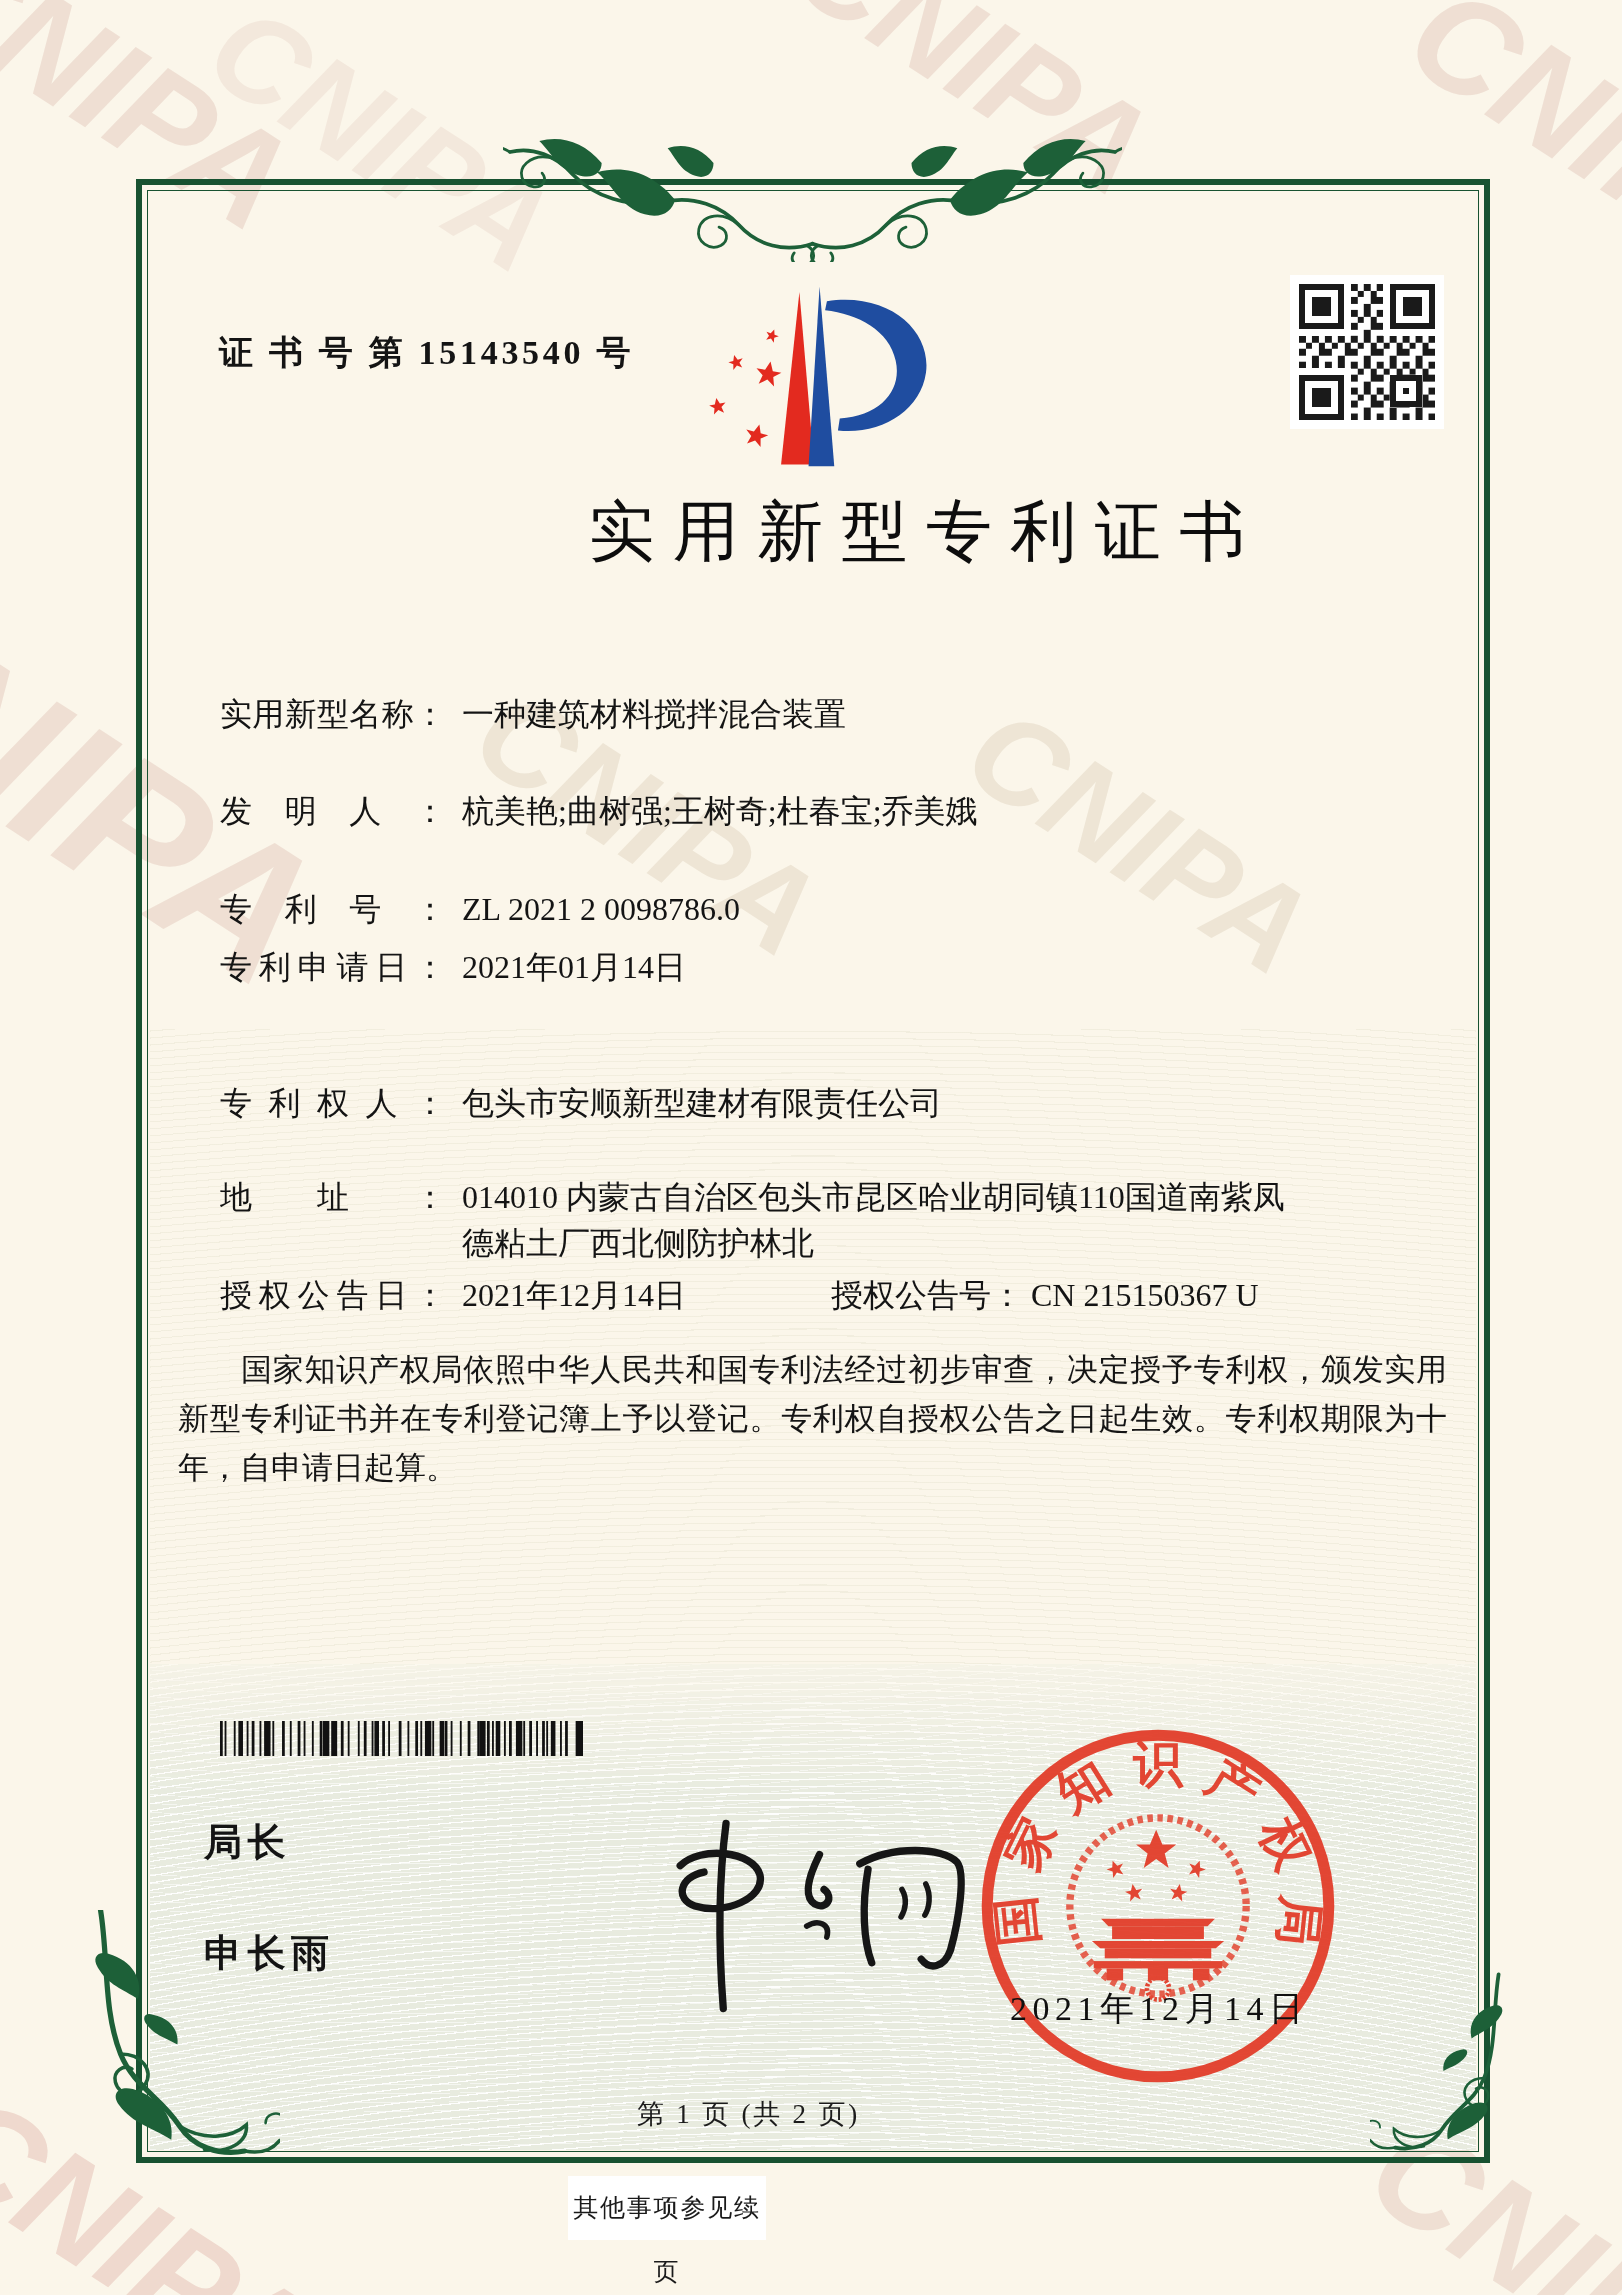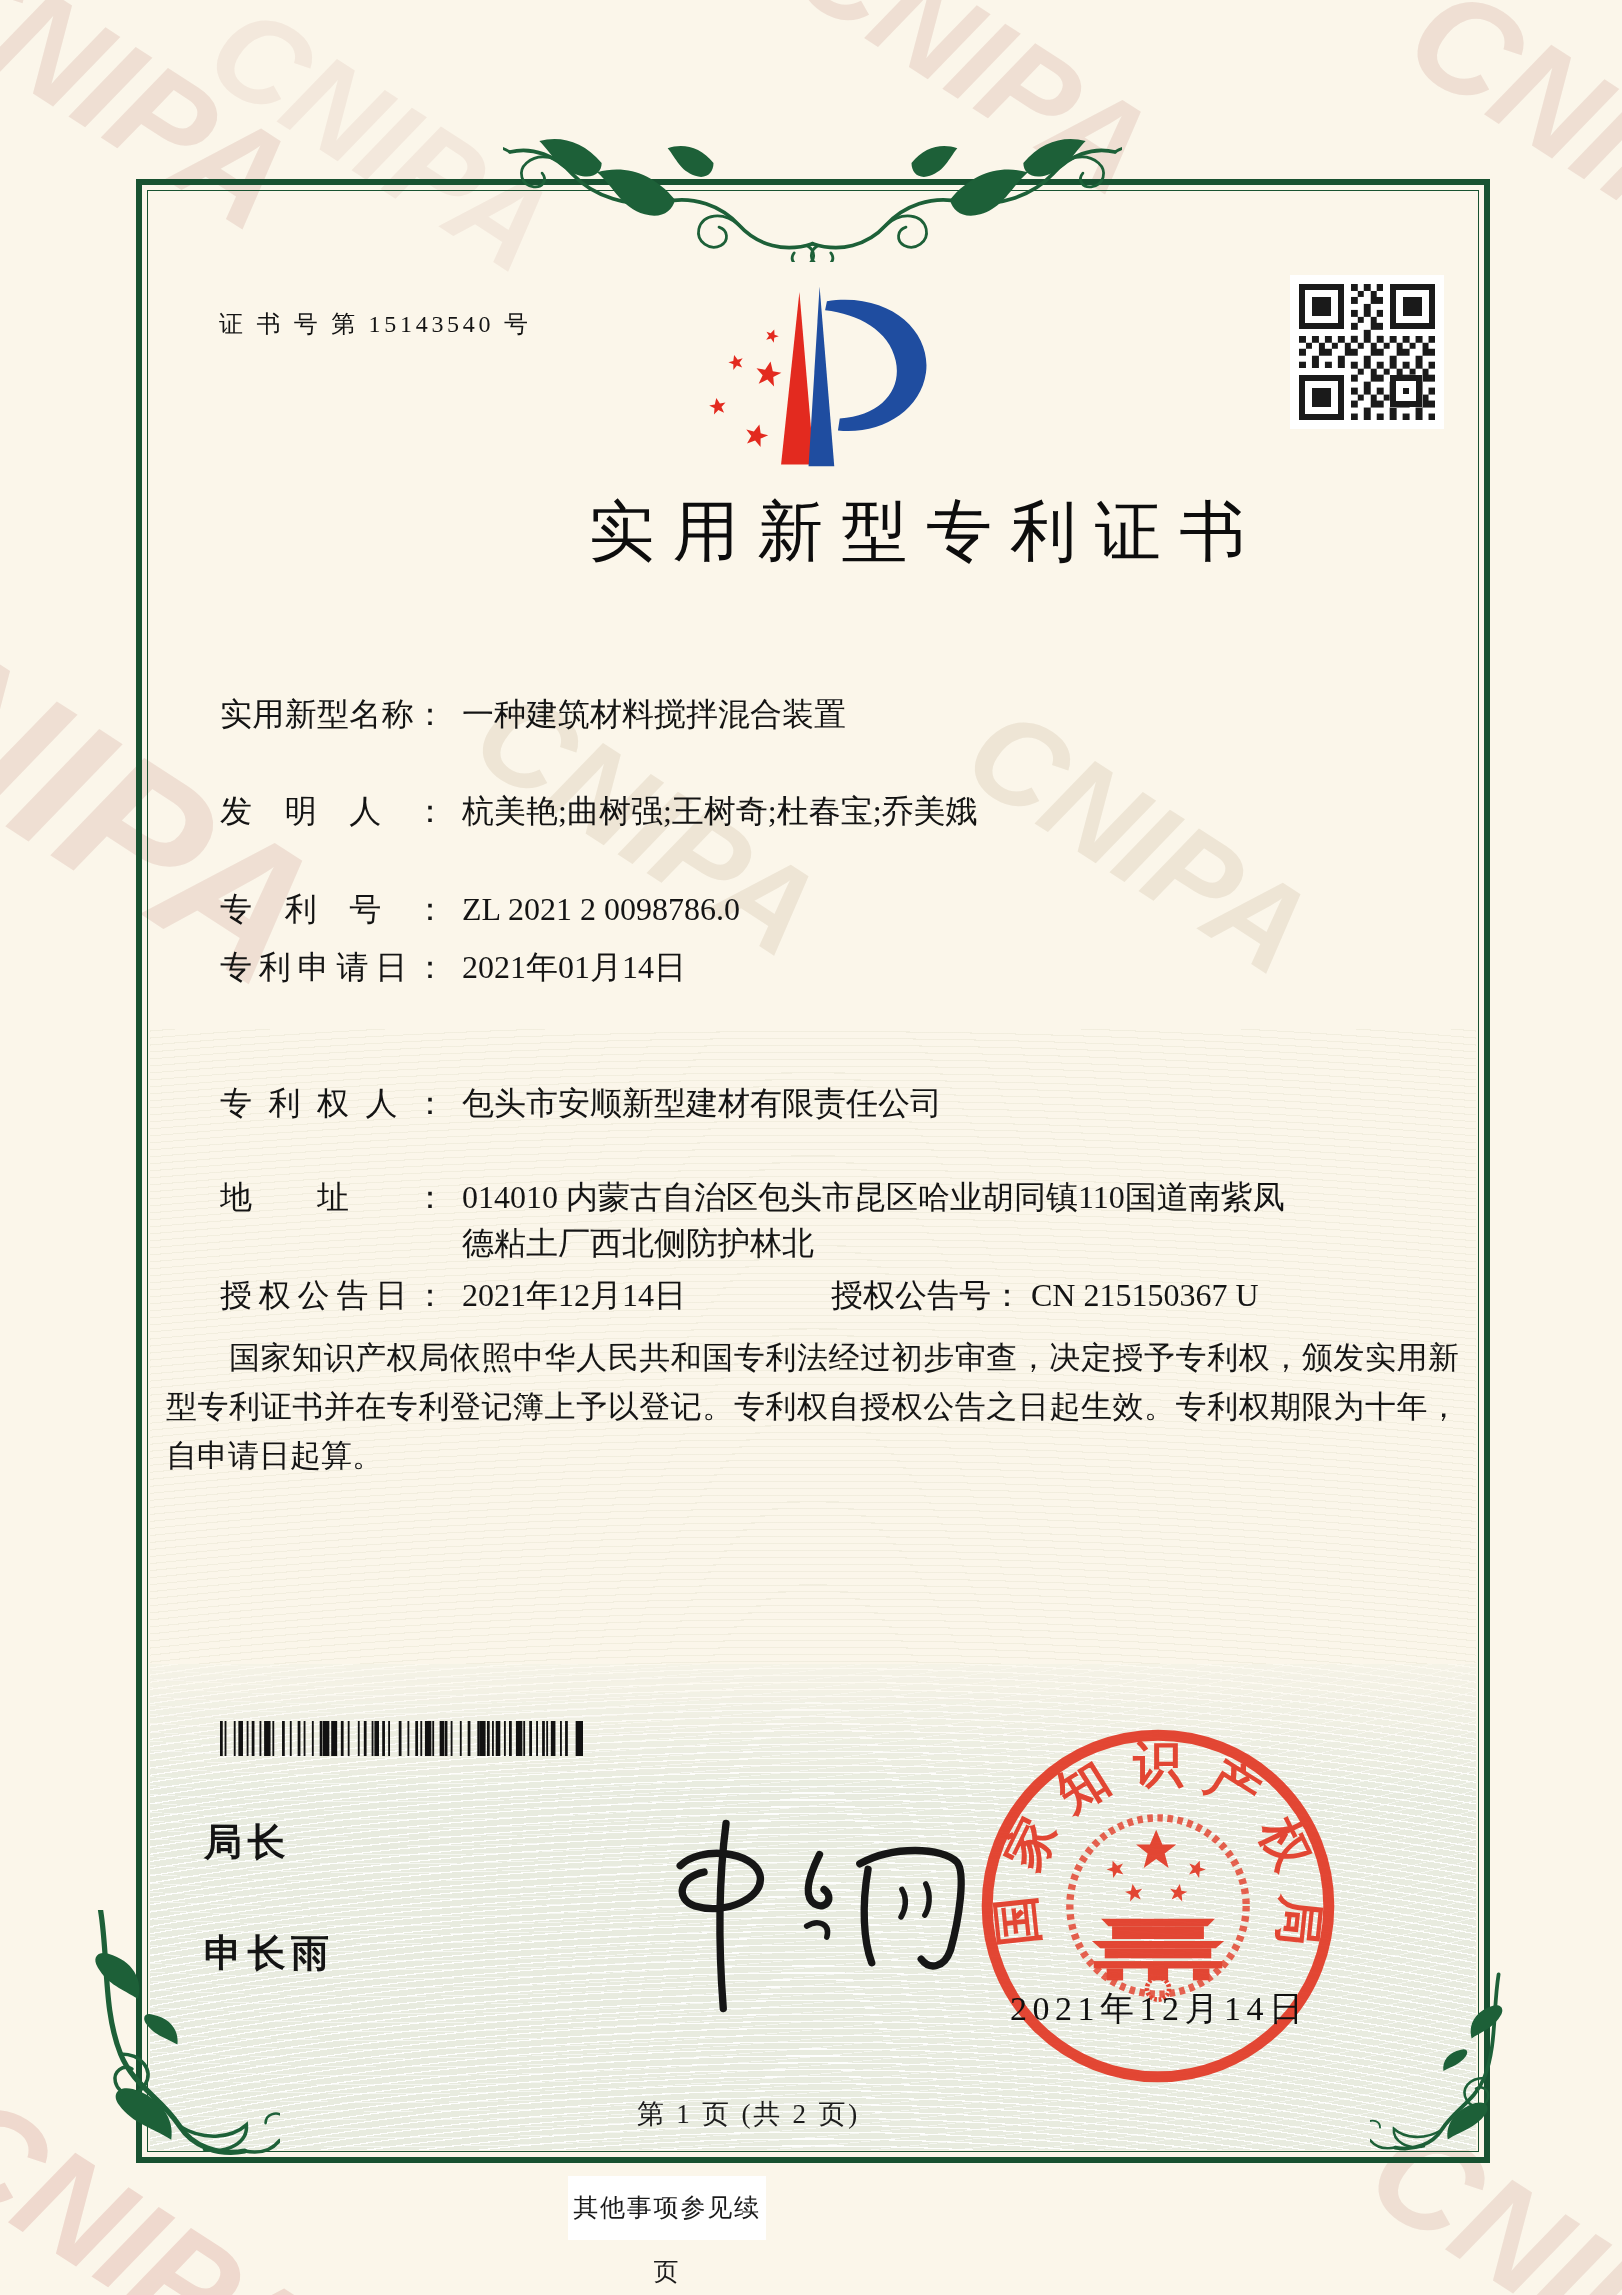--- a/index.html
+++ b/index.html
@@ -41,42 +41,42 @@
     position:absolute;left:136px;top:179px;width:1354px;height:1984px;
     box-sizing:border-box;border:6.4px solid #185231;z-index:3;
   }
   .frame-inner{
     position:absolute;left:4.6px;top:4.6px;right:4.6px;bottom:4.6px;
     border:1.8px solid #185231;
   }
   .ornament{position:absolute;z-index:6;pointer-events:none;}
   
   .cert-no{
-    position:absolute;left:219px;top:308px;z-index:5;
-    font-size:24px;letter-spacing:3.7px;
+    position:absolute;left:219px;top:330px;z-index:5;
+    font-size:34px;letter-spacing:3.7px;font-weight:bold;
   }
   .title{
     position:absolute;left:136px;top:487px;width:1580px;z-index:5;
     text-align:center;font-size:66px;font-weight:400;letter-spacing:18.4px;
     color:#0d0d0d;
   }
   .frow{position:absolute;left:220px;z-index:5;font-size:32px;line-height:46px;}
   .flabel{
     display:inline-block;width:226px;
     text-align:justify;text-align-last:justify;
     vertical-align:top;
   }
   .fvalue{margin-left:8px;vertical-align:top;}
   .w-wrap{display:inline-block;max-width:840px;}
   .grant2{position:absolute;left:611px;top:0;white-space:nowrap;}
   .paras{
     position:absolute;left:166px;top:1333px;width:1293px;z-index:5;
     font-size:31px;line-height:49px;text-align:justify;color:#151515;
   }
-  .paras p{margin:0;text-indent:63px;}
+  .paras p{margin:12px;text-indent:63px;}
   .director-label{
     position:absolute;left:204px;top:1817px;z-index:5;
     font-family:"Liberation Sans","DejaVu Sans",sans-serif;
     font-weight:600;font-size:38px;letter-spacing:5.5px;
   }
   .director-name{
     position:absolute;left:204px;top:1928px;z-index:5;
     font-family:Liberation Serif, serif;
     font-weight:600;font-size:38px;letter-spacing:5.5px;
   }

